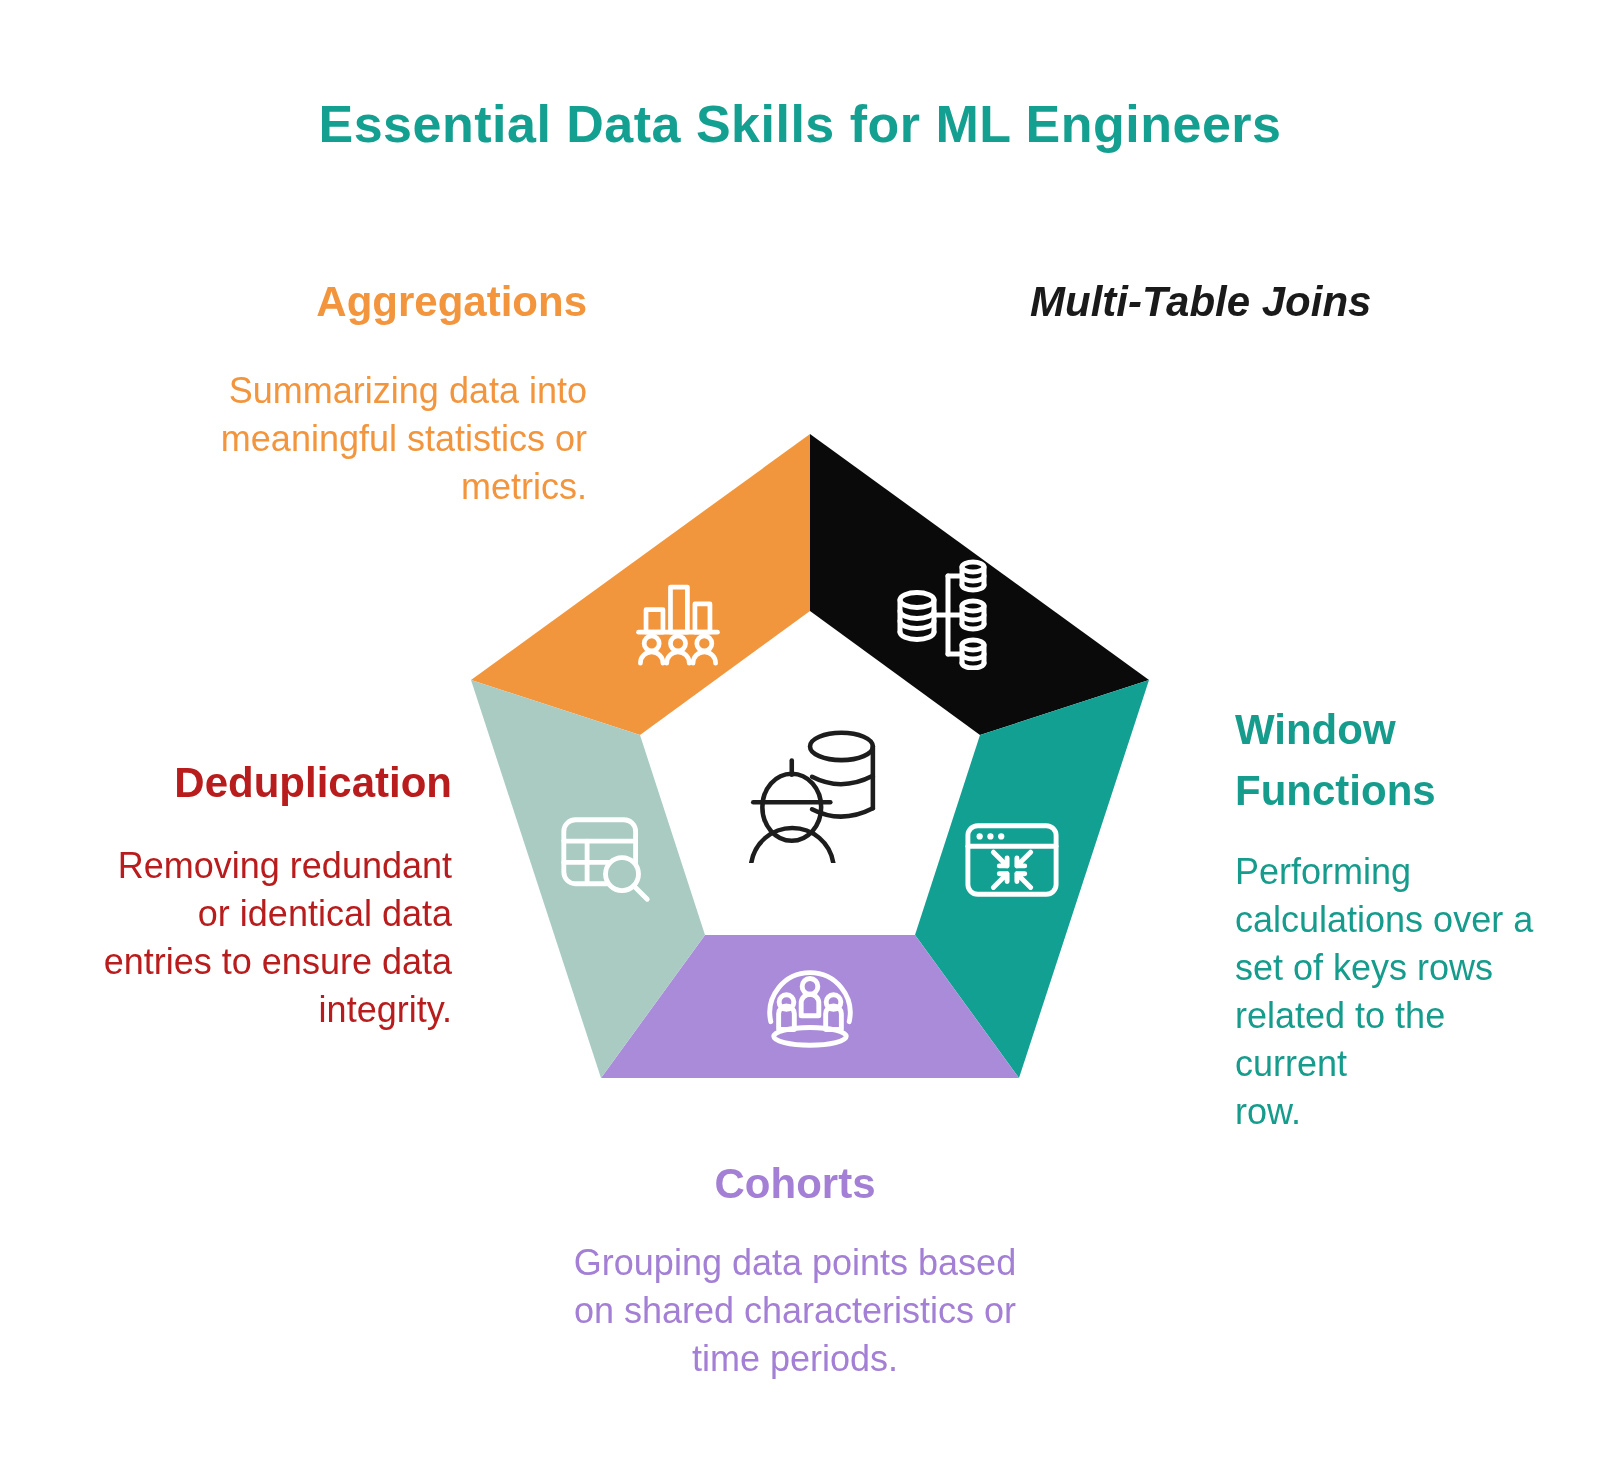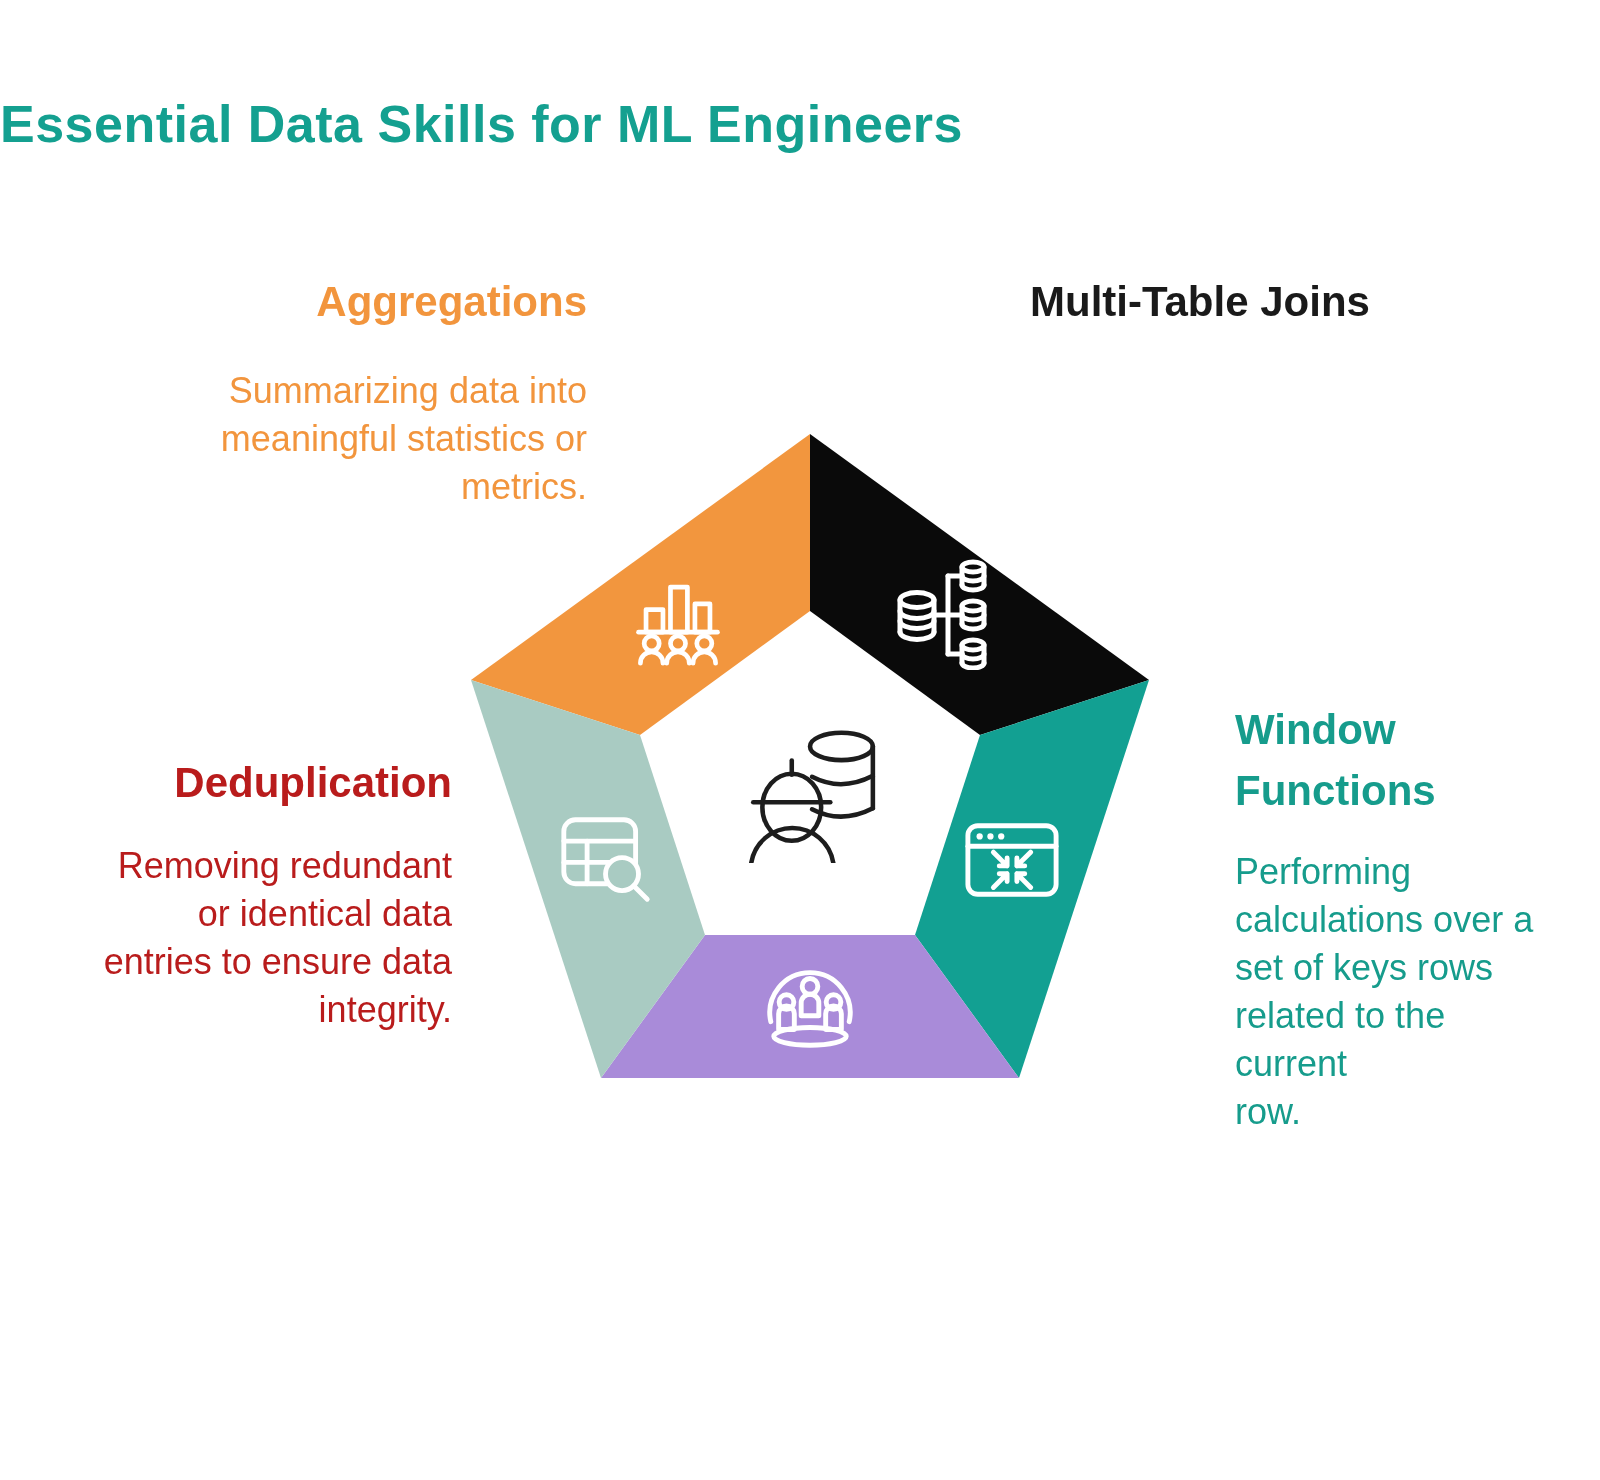--- a/index.html
+++ b/index.html
@@ -5,40 +5,40 @@
   html,body{margin:0;padding:0;background:#ffffff;}
   #canvas{
     position:relative;
     width:1600px;height:1480px;
     background:#ffffff;
     font-family:"Liberation Sans", sans-serif;
     overflow:hidden;
   }
   #page-title{
     position:absolute;top:94px;left:0;width:1600px;
-    margin:0;text-align:left;
+    margin:0;text-align:center;
     font-size:52px;font-weight:bold;letter-spacing:.5px;
   }
   .skill-block{position:absolute;}
   .skill-heading{
     margin:0;font-size:42px;font-weight:bold;line-height:1.45;
     white-space:pre-line;
   }
   .skill-desc{
     margin:0;font-size:36px;line-height:48px;font-weight:400;
     white-space:pre-line;
   }
   .align-right{text-align:right;}
   .align-left{text-align:left;}
   .align-center{text-align:center;}
 
   .blk-aggregations{top:272px;right:1013px;width:470px;}
   .blk-aggregations .skill-heading{margin-bottom:34px;}
   .blk-multi{top:272px;left:1030px;width:470px;}
-  .blk-multi .skill-heading{margin-bottom:18px;}
+  .blk-multi .skill-heading{margin-bottom:18px;font-style:italic;}
   .blk-window{top:700px;left:1235px;width:330px;}
   .blk-window .skill-heading{margin-bottom:26px;}
   .blk-dedup{top:753px;right:1148px;width:430px;}
   .blk-dedup .skill-heading{margin-bottom:28px;}
   .blk-cohorts{top:1154px;left:500px;width:590px;}
   .blk-cohorts .skill-heading{margin-bottom:24px;}
 
   #pentagon-svg{position:absolute;left:0;top:0;}
   .icon-stroke{fill:none;stroke:#ffffff;stroke-width:5;stroke-linecap:round;stroke-linejoin:round;}
   .center-stroke{fill:none;stroke:#1d1d1d;stroke-width:4.5;stroke-linecap:round;stroke-linejoin:round;}
@@ -168,20 +168,26 @@
 
   <div class="skill-block blk-window align-left" style="color: rgb(22, 156, 140);">
     <h2 class="skill-heading">Window Functions</h2>
     <p class="skill-desc">Performing
 calculations over a
 set of keys rows
 related to the current
 row.</p>
   </div>
 
+  <div class="skill-block blk-cohorts align-center" style="color: rgb(163, 127, 213);">
+    <h2 class="skill-heading">Cohorts</h2>
+    <p class="skill-desc">Grouping data points based
+on shared characteristics or
+time periods.</p>
+  </div>
 
   <div class="skill-block blk-dedup align-right" style="color: #b91c1c;">
     <h2 class="skill-heading">Deduplication</h2>
     <p class="skill-desc">Removing redundant
 or identical data
 entries to ensure data
 integrity.</p>
   </div>
 
 </div>

